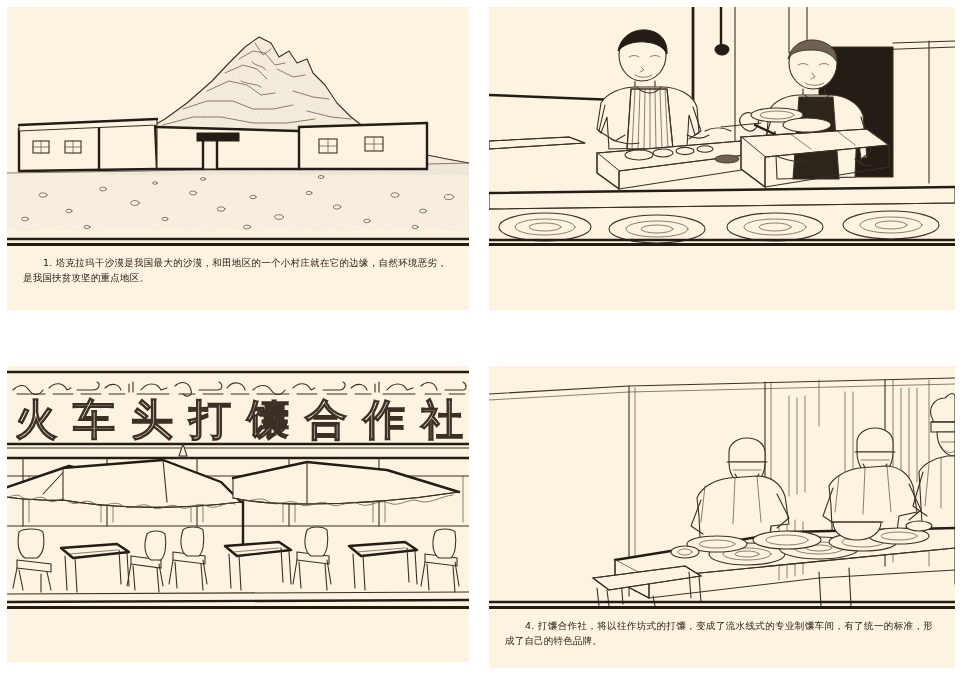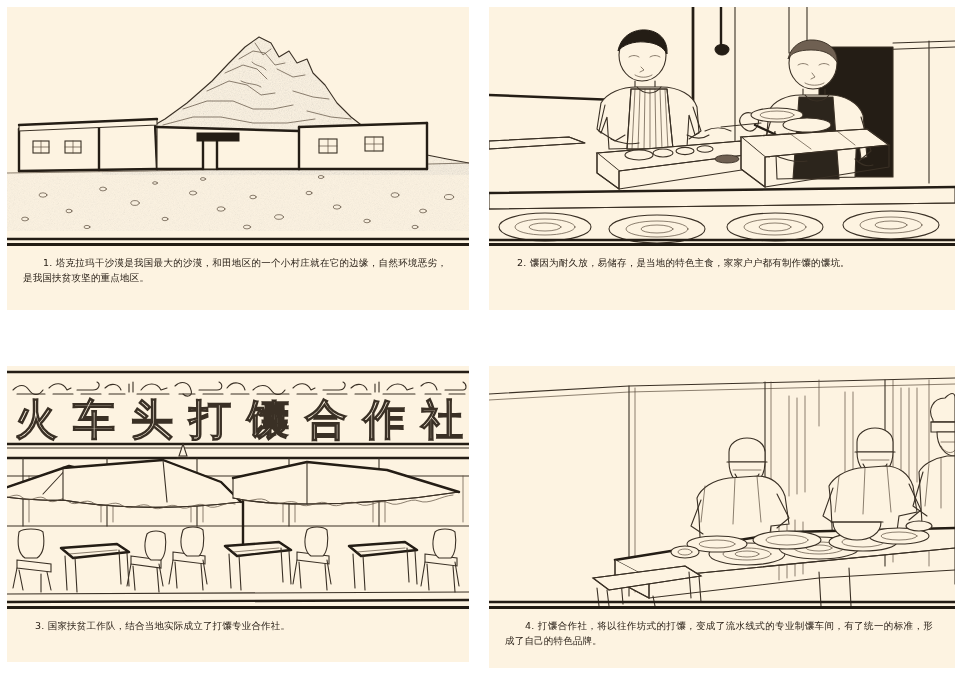--- a/index.html
+++ b/index.html
@@ -352,23 +352,20 @@
             <ellipse cx="402" cy="218" rx="48" ry="14" class="fill-paper"></ellipse>
             <ellipse cx="402" cy="218" rx="31" ry="8" class="ln-t" fill="none"></ellipse>
             <ellipse cx="402" cy="218" rx="16" ry="4" class="ln-t" fill="none"></ellipse>
           </g>
         </g>
 
         <path d="M0 233 L466 233" class="ln-b"></path>
       </svg>
     </div>
     <div class="art-divider"></div>
-    <div class="caption short">
-      <span class="caption-text">2. 馕因为耐久放，易储存，是当地的特色主食，家家户户都有制作馕的馕坑。</span>
-    </div>
   </div>
 
   <div class="panel" id="panel-3">
     <div class="panel-art">
       <svg viewBox="0 0 462 240" preserveAspectRatio="none">
         <rect x="0" y="0" width="462" height="240" fill="#fdf3e1"></rect>
 
         <g>
           <rect x="0" y="4" width="462" height="76" fill="#fdf3e1"></rect>
           <path d="M0 6 L462 6" class="ln-b"></path>
@@ -503,23 +500,20 @@
             <path d="M428 166 C424 178, 426 188, 432 192 L444 192 C448 188, 450 178, 448 166 C444 162, 432 162, 428 166 Z" class="fill-paper"></path>
             <path d="M420 198 L422 224 M446 200 L448 226 M418 196 L414 220 M448 196 L452 220" class="ln"></path>
           </g>
         </g>
 
         <path d="M0 228 L462 226" class="ln"></path>
         <path d="M0 236 L462 234" class="ln-b"></path>
       </svg>
     </div>
     <div class="art-divider"></div>
-    <div class="caption short">
-      <span class="caption-text">3. 国家扶贫工作队，结合当地实际成立了打馕专业合作社。</span>
-    </div>
   </div>
 
   <div class="panel" id="panel-4">
     <div class="panel-art">
       <svg viewBox="0 0 466 240" preserveAspectRatio="none">
         <rect x="0" y="0" width="466" height="240" fill="#fdf3e1"></rect>
 
         <g>
           <path d="M0 28 L140 20 L466 12" class="ln"></path>
           <path d="M0 34 L140 26 L466 18" class="ln-t"></path>

